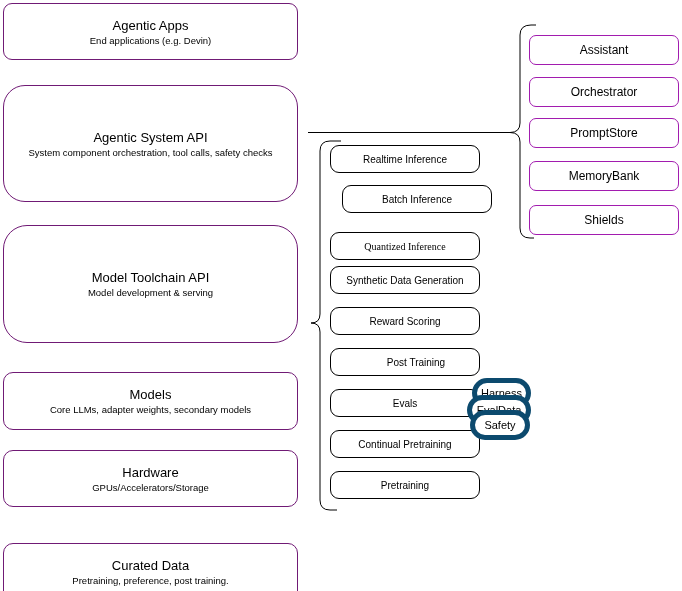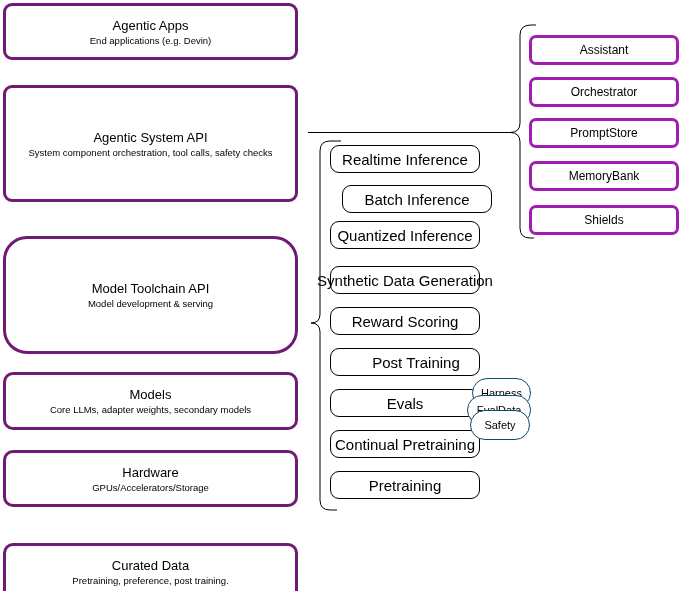--- a/index.html
+++ b/index.html
@@ -3,48 +3,48 @@
 <meta charset="utf-8">
 <style>
   html,body{margin:0;padding:0;background:#fff;}
   .canvas{
     position:relative;width:682px;height:591px;background:#ffffff;
     font-family:"Liberation Sans",sans-serif;color:#000;overflow:hidden;
   }
   svg.connectors{position:absolute;left:0;top:0;width:682px;height:591px;z-index:0;}
   .lbox{
     position:absolute;left:3px;width:295px;box-sizing:border-box;
-    border:3px solid #701a75;background:#fff;z-index:1;
+    border:1px solid #701a75;background:#fff;z-index:1;
     display:flex;flex-direction:column;align-items:center;justify-content:center;
   }
   .lbox .t{font-size:13px;line-height:17px;}
   .lbox .s{font-size:9.5px;line-height:13px;}
   .lb1{top:3px;height:57px;border-radius:9px;}
-  .lb2{top:85px;height:117px;border-radius:9px;}
-  .lb3{top:236px;height:118px;border-radius:24px;}
+  .lb2{top:85px;height:117px;border-radius:22px;}
+  .lb3{top:225px;height:118px;border-radius:24px;}
   .lb4{top:372px;height:58px;border-radius:10px;}
   .lb5{top:450px;height:57px;border-radius:10px;}
   .lb6{top:530px;height:58px;border-radius:10px;margin-top:13px;}
   .mbox{
     position:absolute;left:330px;width:150px;height:28px;box-sizing:border-box;
     border:1px solid #000;border-radius:9px;background:#fff;z-index:1;
     display:flex;align-items:center;justify-content:center;
-    font-size:15px;white-space:nowrap;
+    font-size:10px;white-space:nowrap;
   }
-  .mb0{top:145px;} .mb1{top:185px;margin-left:12px;} .mb2{top:221px;} .mb3{top:266px;}
+  .mb0{top:145px;} .mb1{top:185px;margin-left:12px;} .mb2{top:232px;font-family:Liberation Serif, serif;} .mb3{top:266px;}
   .mb4{top:307px;} .mb5{top:348px;padding-left:22px;} .mb6{top:389px;} .mb7{top:430px;} .mb8{top:471px;}
   .rbox{
     position:absolute;left:529px;width:150px;height:30px;box-sizing:border-box;
-    border:3px solid #a21caf;border-radius:7px;background:#fff;z-index:1;
+    border:1px solid #a21caf;border-radius:7px;background:#fff;z-index:1;
     display:flex;align-items:center;justify-content:center;font-size:12px;
   }
   .rb0{top:35px;} .rb1{top:77px;} .rb2{top:118px;} .rb3{top:161px;} .rb4{top:205px;}
   .pill{
     position:absolute;height:30px;box-sizing:border-box;
-    border:1px solid #0c4a6e;border-radius:999px;background:#fff;z-index:3;
+    border:5px solid #0c4a6e;border-radius:999px;background:#fff;z-index:3;
     display:flex;align-items:center;justify-content:center;
     font-size:11px;line-height:11px;white-space:nowrap;
   }
   .p0{left:472px;top:378px;width:59px;}
   .p1{left:467px;top:395px;width:64px;}
   .p2{left:470px;top:410px;width:60px;}
 </style>
 </head>
 <body>
 

